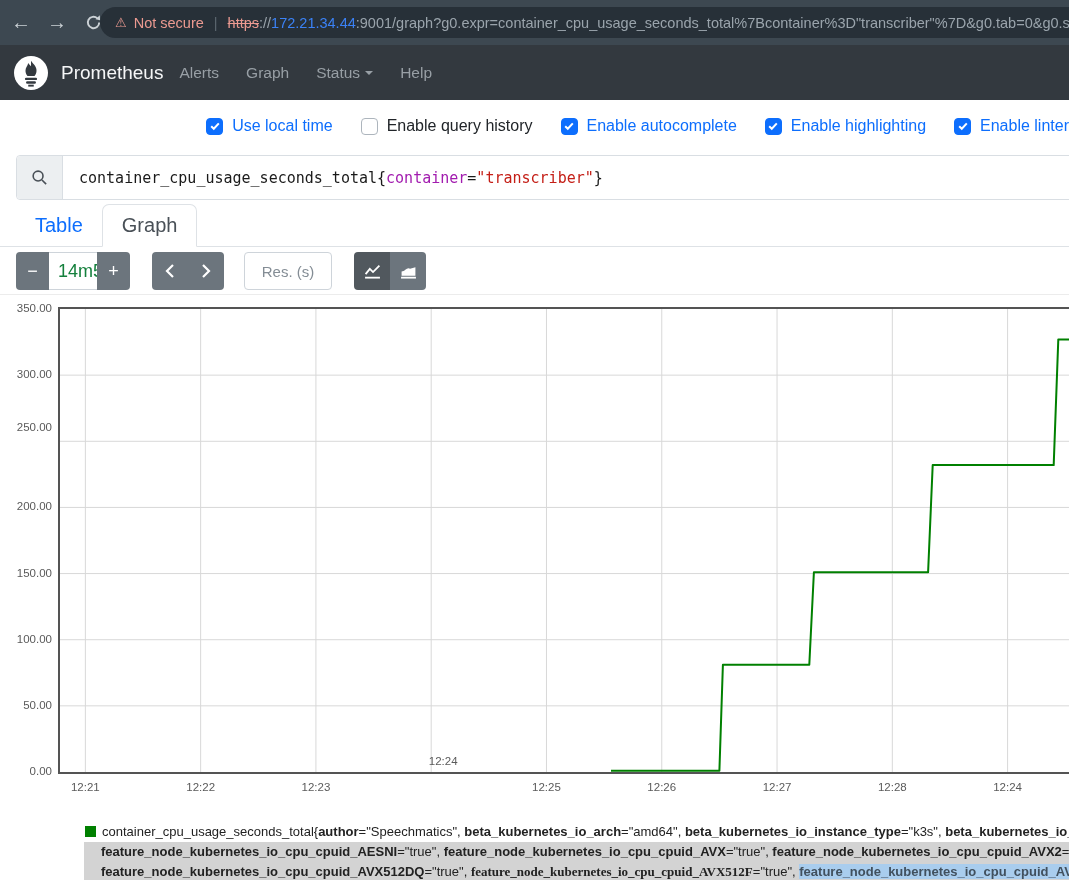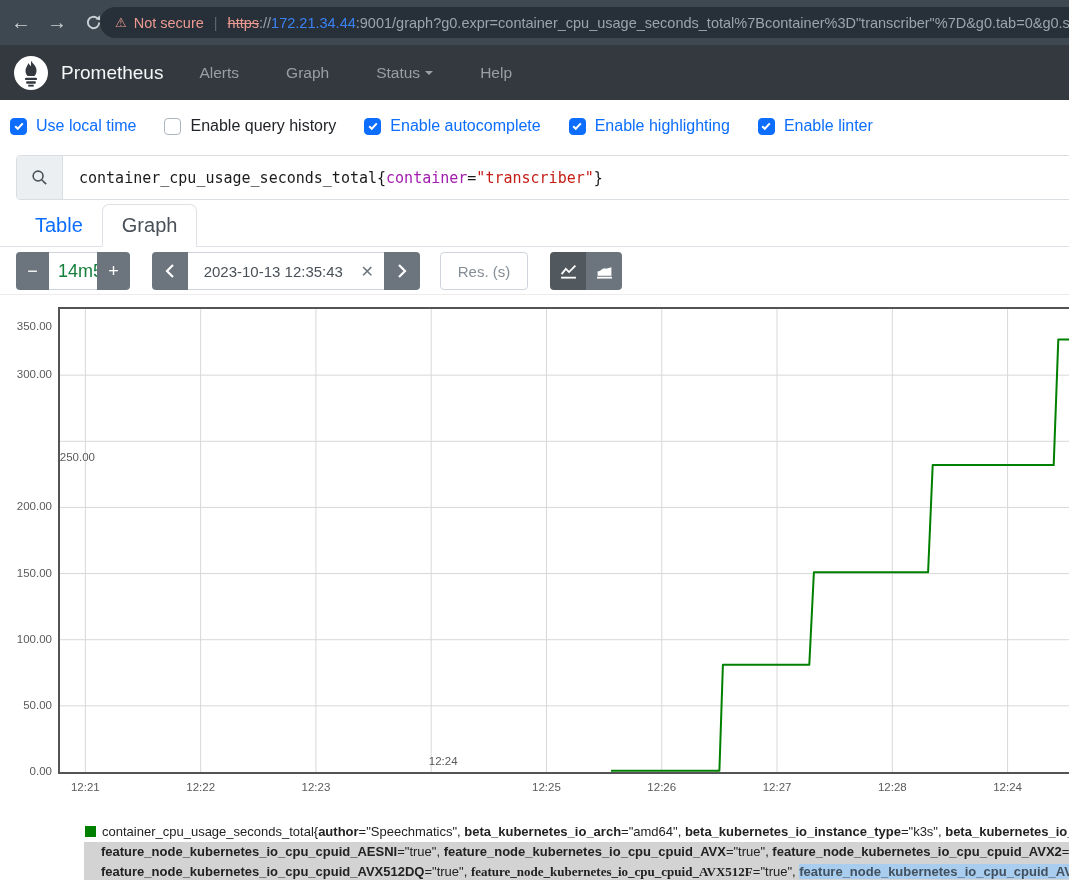--- a/index.html
+++ b/index.html
@@ -21,28 +21,28 @@
   .url-scheme { color:#ec9a91; text-decoration:line-through; }
   .url-sep { color:#9aa4ac; }
   .url-host { color:#3b82f6; }
   .url-tail { color:#9aa4ac; }
 
   
   #prom-navbar { position:absolute; top:45px; left:0; width:100%; height:55px;
                  background:#33393f; display:flex; align-items:center; padding-left:14px; }
   #prom-logo { width:34px; height:34px; }
   #brand { color:#f5f6f7; font-size:19px; margin:0 16px 0 13px; cursor:pointer; }
-  .nav-link { color:#989fa5; font-size:15.5px; margin-right:27px; cursor:pointer;margin-left:20px; }
+  .nav-link { color:#989fa5; font-size:15.5px; margin-right:27px; cursor:pointer; }
   .caret { display:inline-block; margin-left:5px; width:0; height:0;
            border-left:4px solid transparent; border-right:4px solid transparent;
            border-top:4px solid #989fa5; vertical-align:middle; }
 
   
   #options-row { position:absolute; top:100px; left:0; width:100%; height:52px;
-                 display:flex; align-items:center; padding-left:10px; gap:28px; }
+                 display:flex; align-items:center; padding-left:10px; gap:28px;justify-content:flex-end; }
   .opt { display:flex; align-items:center; gap:9px; font-size:16px; cursor:pointer; }
   .cb { width:17px; height:17px; border-radius:4px; border:1px solid #adb5bd;
         background:#fff; display:flex; align-items:center; justify-content:center; flex:0 0 auto; }
   .cb.on { background:#0d6efd; border-color:#0d6efd; }
   .cb svg { width:12px; height:12px; }
   .opt.checked .opt-label { color:#0d6efd; }
   .opt .opt-label { color:#212529; }
 
   
   #query-row { position:absolute; top:155px; left:16px; right:-20px; height:45px;
@@ -210,24 +210,20 @@
     <input id="dur-input" value="14m5" style="">
     <button class="btn last" id="dur-plus">+</button>
   </div>
   <div class="sp16"></div>
   <div class="grp">
     <button class="btn first chev" id="date-prev">
         <svg viewBox="0 0 10 14">
           <polyline points="8,1 2,7 8,13" stroke="#fff" stroke-width="2.2" fill="none"></polyline>
         </svg>
       </button>
-    <span id="date-box">
-      <input id="date-input" value="2023-10-13 12:35:43" style="">
-      <span id="date-clear">✕</span>
-    </span>
     <button class="btn last chev" id="date-next">
         <svg viewBox="0 0 10 14">
           <polyline points="2,1 8,7 2,13" stroke="#fff" stroke-width="2.2" fill="none"></polyline>
         </svg>
       </button>
   </div>
   <div class="sp20"></div>
   <input id="res-input" placeholder="Res. (s)" style="">
   <div class="sp24"></div>
   <div class="grp">
@@ -267,23 +263,23 @@
         <line x1="947.5963511972633" y1="0" x2="947.5963511972633" y2="463" stroke="#d8d8d8" stroke-width="1"></line>
         <polyline points="551.0,461.7 659.4,461.7 662.9,355.8 749.3,355.8 753.9,263.2 868.1,263.2 872.7,156.1 993.7,156.1 998.3,30.4 1011.0,30.4" fill="none" stroke="#008000" stroke-width="2" stroke-linejoin="round"></polyline>
       </svg>
   </div>
   <div id="y-labels">
       <div class="ytick" style="top: 470px;">0.00</div>
       <div class="ytick" style="top: 403.857px;">50.00</div>
       <div class="ytick" style="top: 337.714px;">100.00</div>
       <div class="ytick" style="top: 271.571px;">150.00</div>
       <div class="ytick" style="top: 205.429px;">200.00</div>
-      <div class="ytick" style="top: 156px; margin-left: 43px;">250.00</div>
+      <div class="ytick" style="top: 126px;">250.00</div>
       <div class="ytick" style="top: 73.1429px;">300.00</div>
-      <div class="ytick" style="top: 7px; margin-top: 18px;">350.00</div>
+      <div class="ytick" style="top: 7px;">350.00</div>
     </div>
   <div id="x-labels">
       <div class="xtick" style="left: 85.3615px; top: 486px;">12:21</div>
       <div class="xtick" style="left: 200.641px; top: 486px;">12:22</div>
       <div class="xtick" style="left: 315.92px; top: 486px;">12:23</div>
       <div class="xtick" style="left: 431.2px; top: 460px; margin-left: 12px;">12:24</div>
       <div class="xtick" style="left: 546.479px; top: 486px;">12:25</div>
       <div class="xtick" style="left: 661.758px; top: 486px;">12:26</div>
       <div class="xtick" style="left: 777.038px; top: 486px;">12:27</div>
       <div class="xtick" style="left: 892.317px; top: 486px;">12:28</div>

